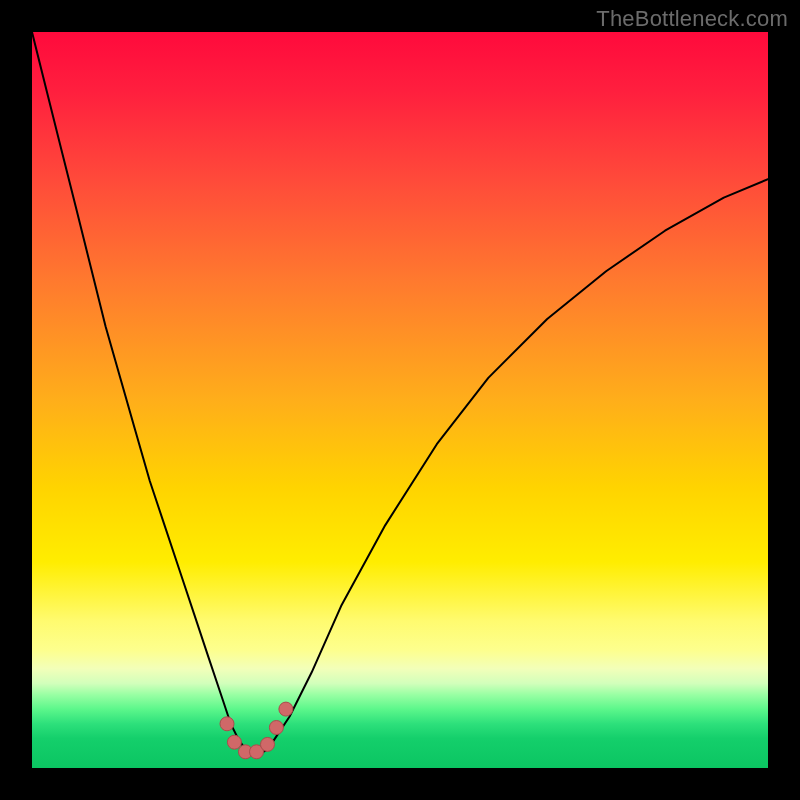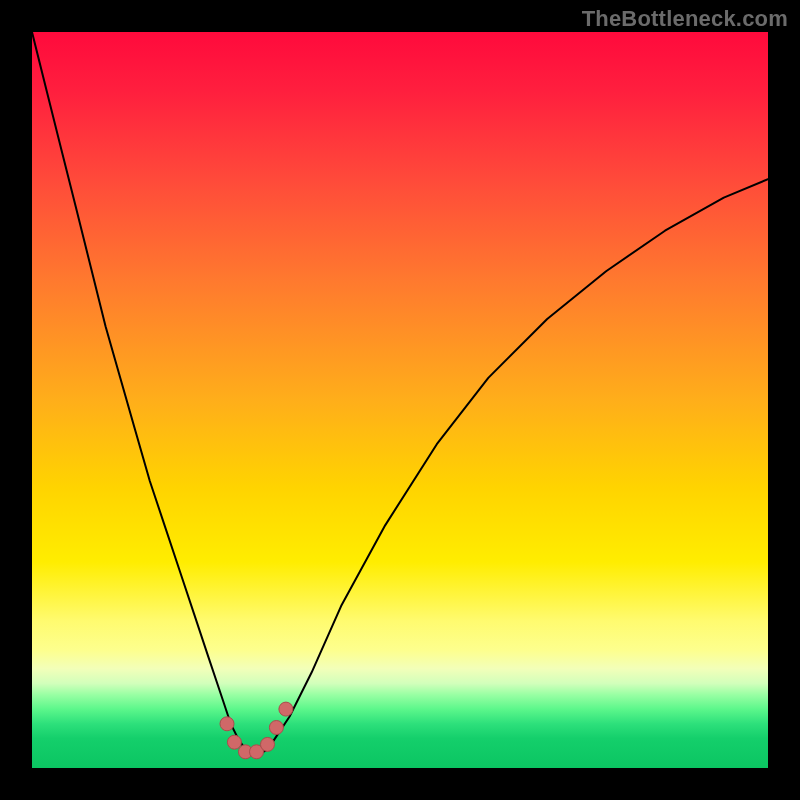--- a/index.html
+++ b/index.html
@@ -45,21 +45,21 @@
       #14cf6b 96%,
       #0bc562 100%
     );
   }
   .watermark {
     position: absolute;
     top: 6px;
     right: 12px;
     color: #6b6b6b;
     font-size: 22px;
-    font-weight: 700;
+    font-weight: 400;
     letter-spacing: 0.2px;
     user-select: none;
   }
   svg.curve {
     position: absolute;
     top: 0;
     left: 0;
     width: 736px;
     height: 736px;
   }

